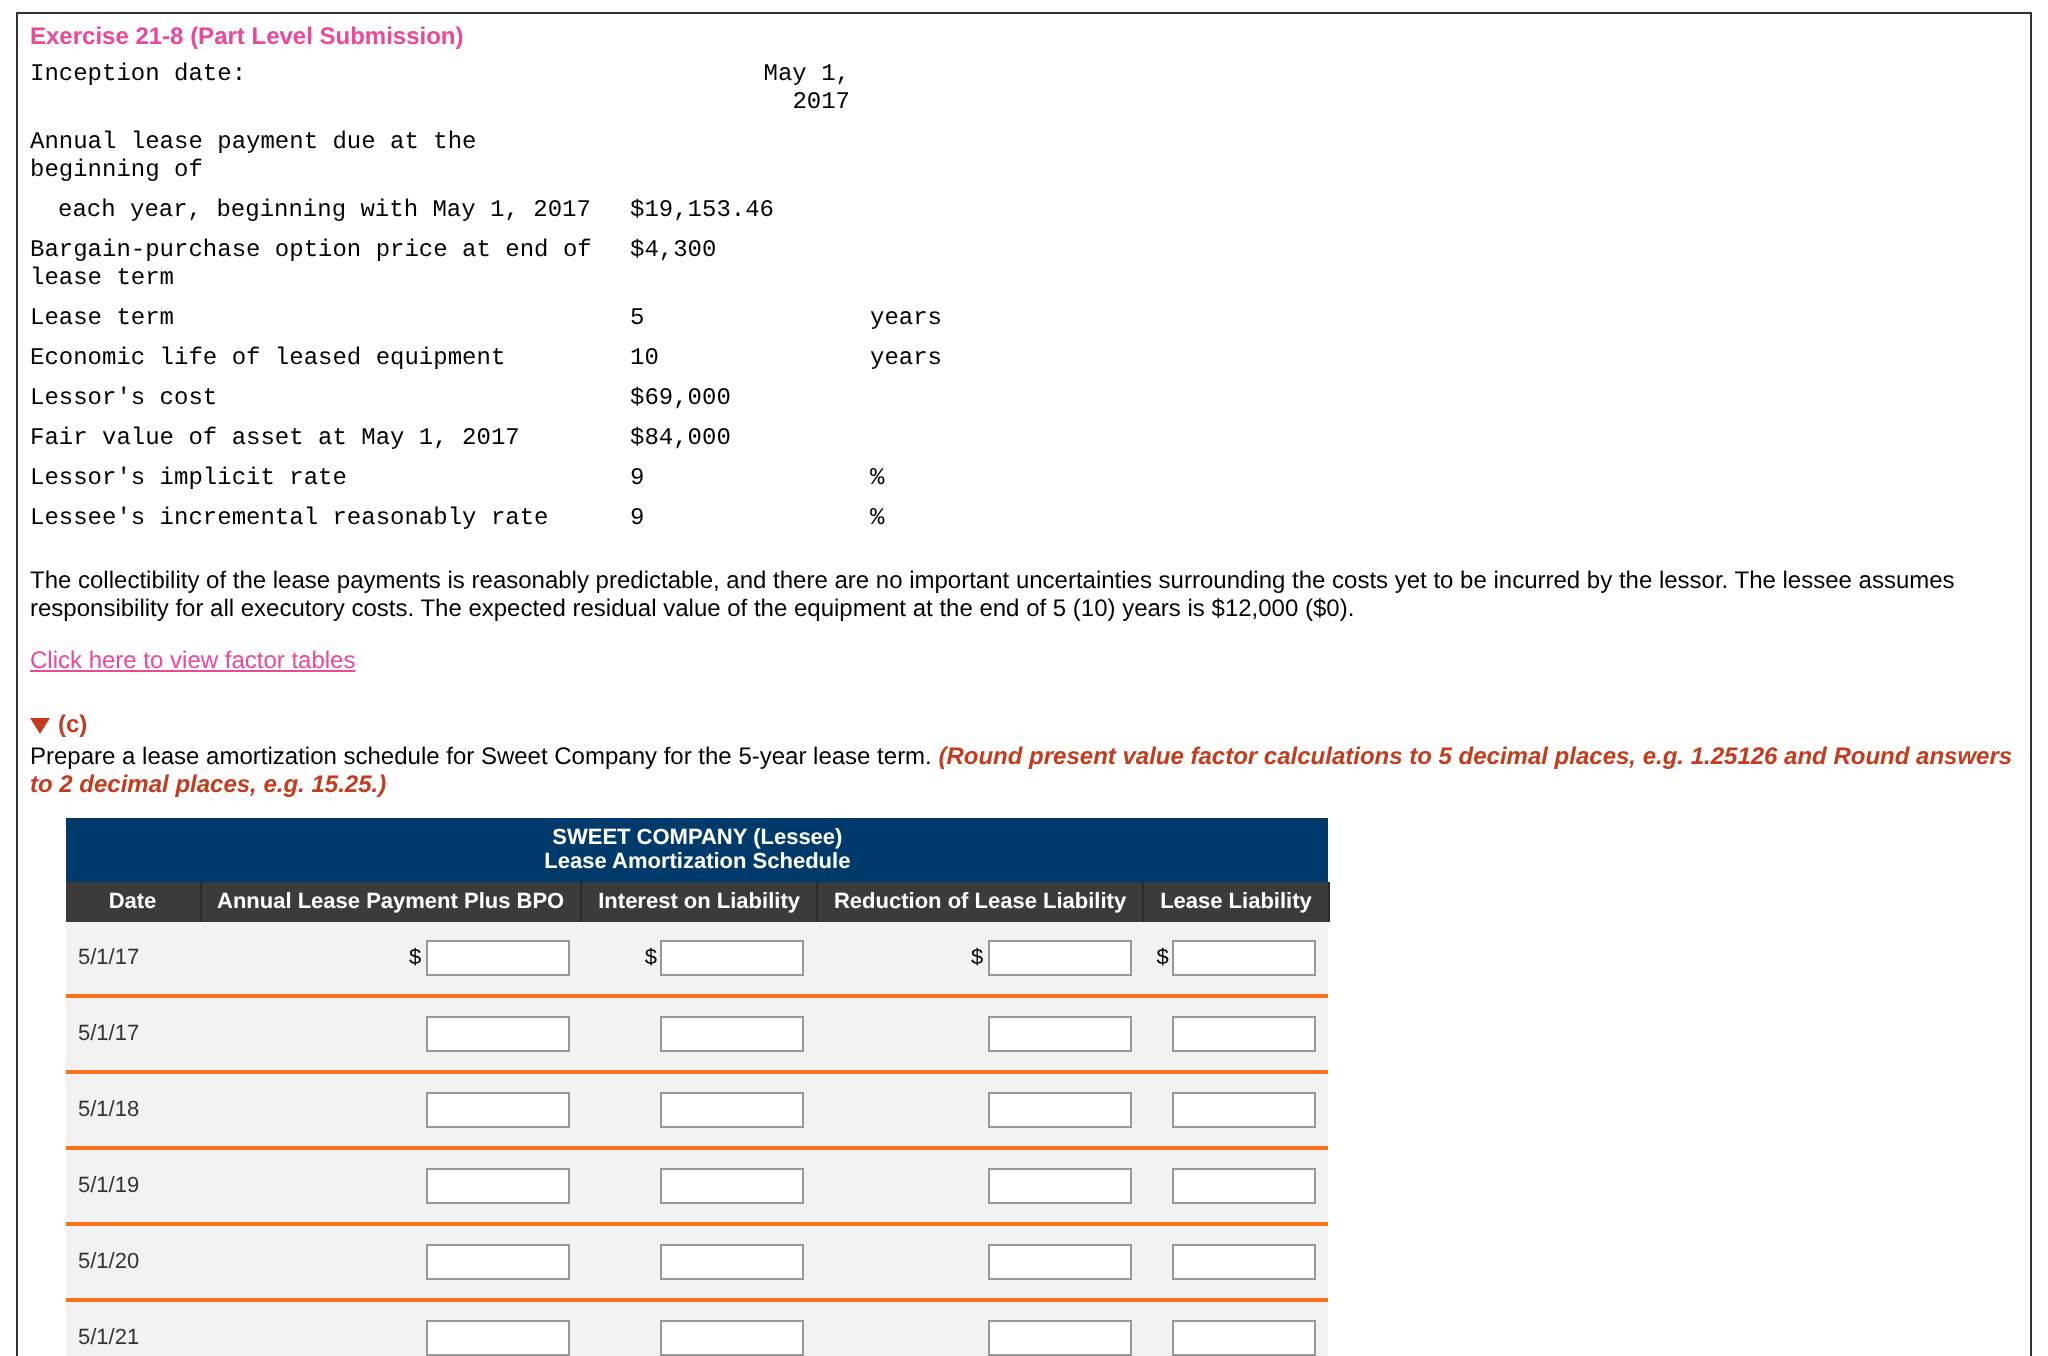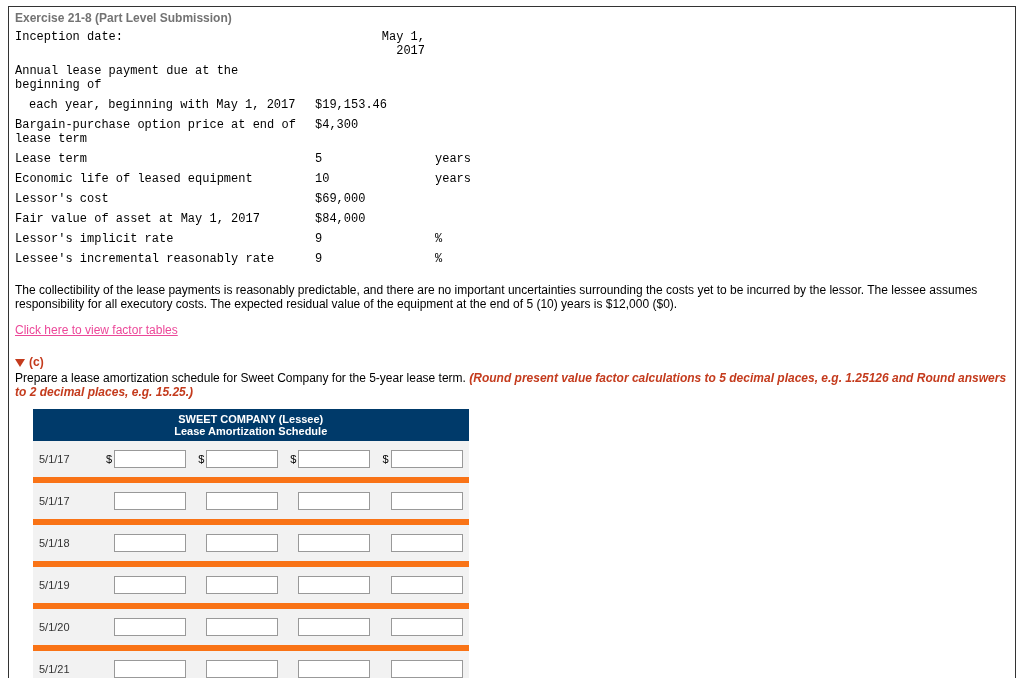--- a/index.html
+++ b/index.html
@@ -4,21 +4,21 @@
 <style>
   body {
     font-family: Arial, Helvetica, sans-serif;
     font-size: 12px;
     color: #000;
     margin: 0;
     padding: 6px 8px;
     background: #fff;
   }
   .exercise-title {
-    color: #737373;
+    color: #ec4899;
     font-weight: bold;
     font-size: 12px;
     margin-bottom: 2px;
   }
   .intro {
     margin-bottom: 16px;
   }
   .facts-table {
     border-collapse: collapse;
     margin-bottom: 14px;
@@ -99,21 +99,21 @@
   .sched .hdr td {
     background: #3b3b3b;
     color: #fff;
     font-weight: bold;
     text-align: center;
     padding: 4px 8px;
     border-right: 1px solid #2a2a2a;
   }
   .sched .body-row td {
     background: #f2f2f2;
-    border-bottom: 6px solid #f97316;
+    border-bottom: 2px solid #f97316;
     vertical-align: middle;
     height: 30px;
   }
   .sched .body-row td.date {
     color:#333;
     width: 55px;
   }
   .input-cell {
     display:flex;
     align-items:center;
@@ -217,20 +217,27 @@
 
 <div class="schedule-wrap">
 <table class="sched">
   <tbody>
           <tr class="title-row">
     <td colspan="5">
       <div>SWEET COMPANY (Lessee)</div>
       <div>Lease Amortization Schedule</div>
     </td>
   </tr>
+  <tr class="hdr">
+    <td>Date</td>
+    <td>Annual Lease Payment Plus BPO</td>
+    <td>Interest on Liability</td>
+    <td>Reduction of Lease Liability</td>
+    <td>Lease Liability</td>
+  </tr>
 
   <tr class="body-row">
     <td class="date">5/1/17</td>
     <td>
               <div class="input-cell">
                 <span class="dollar">$</span>
                 <input type="text" style="">
               </div>
             </td>
     <td>

